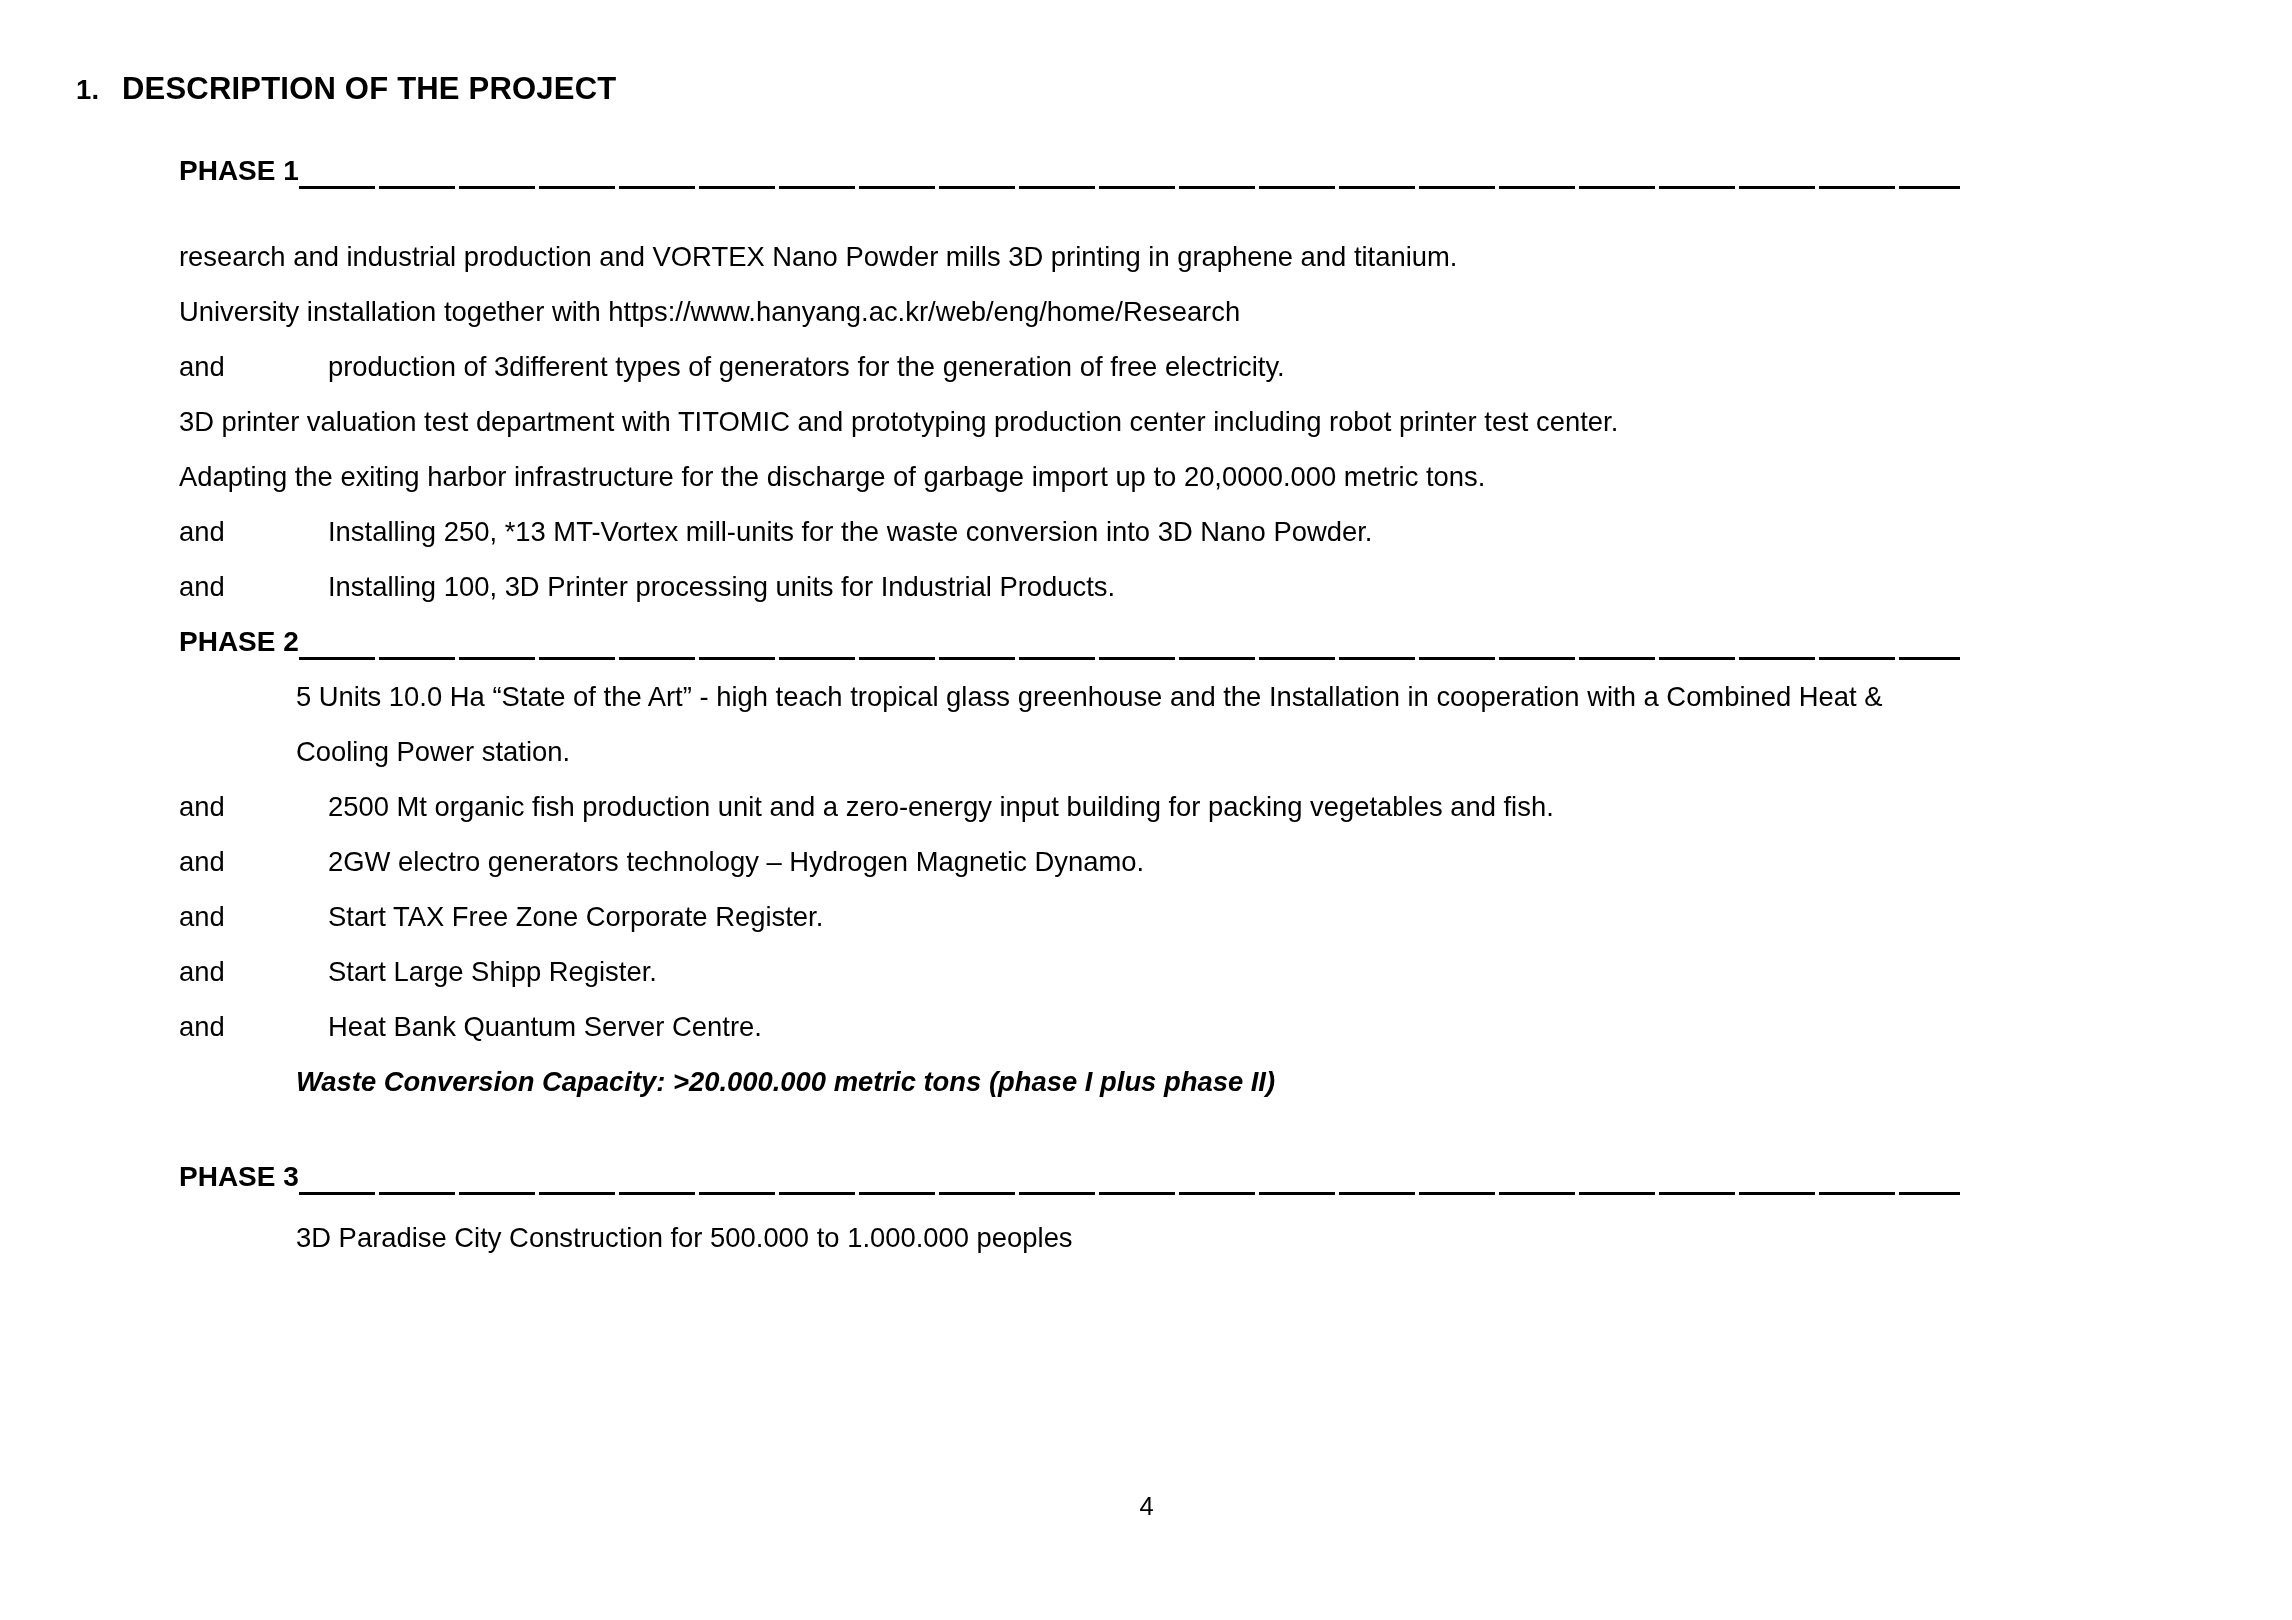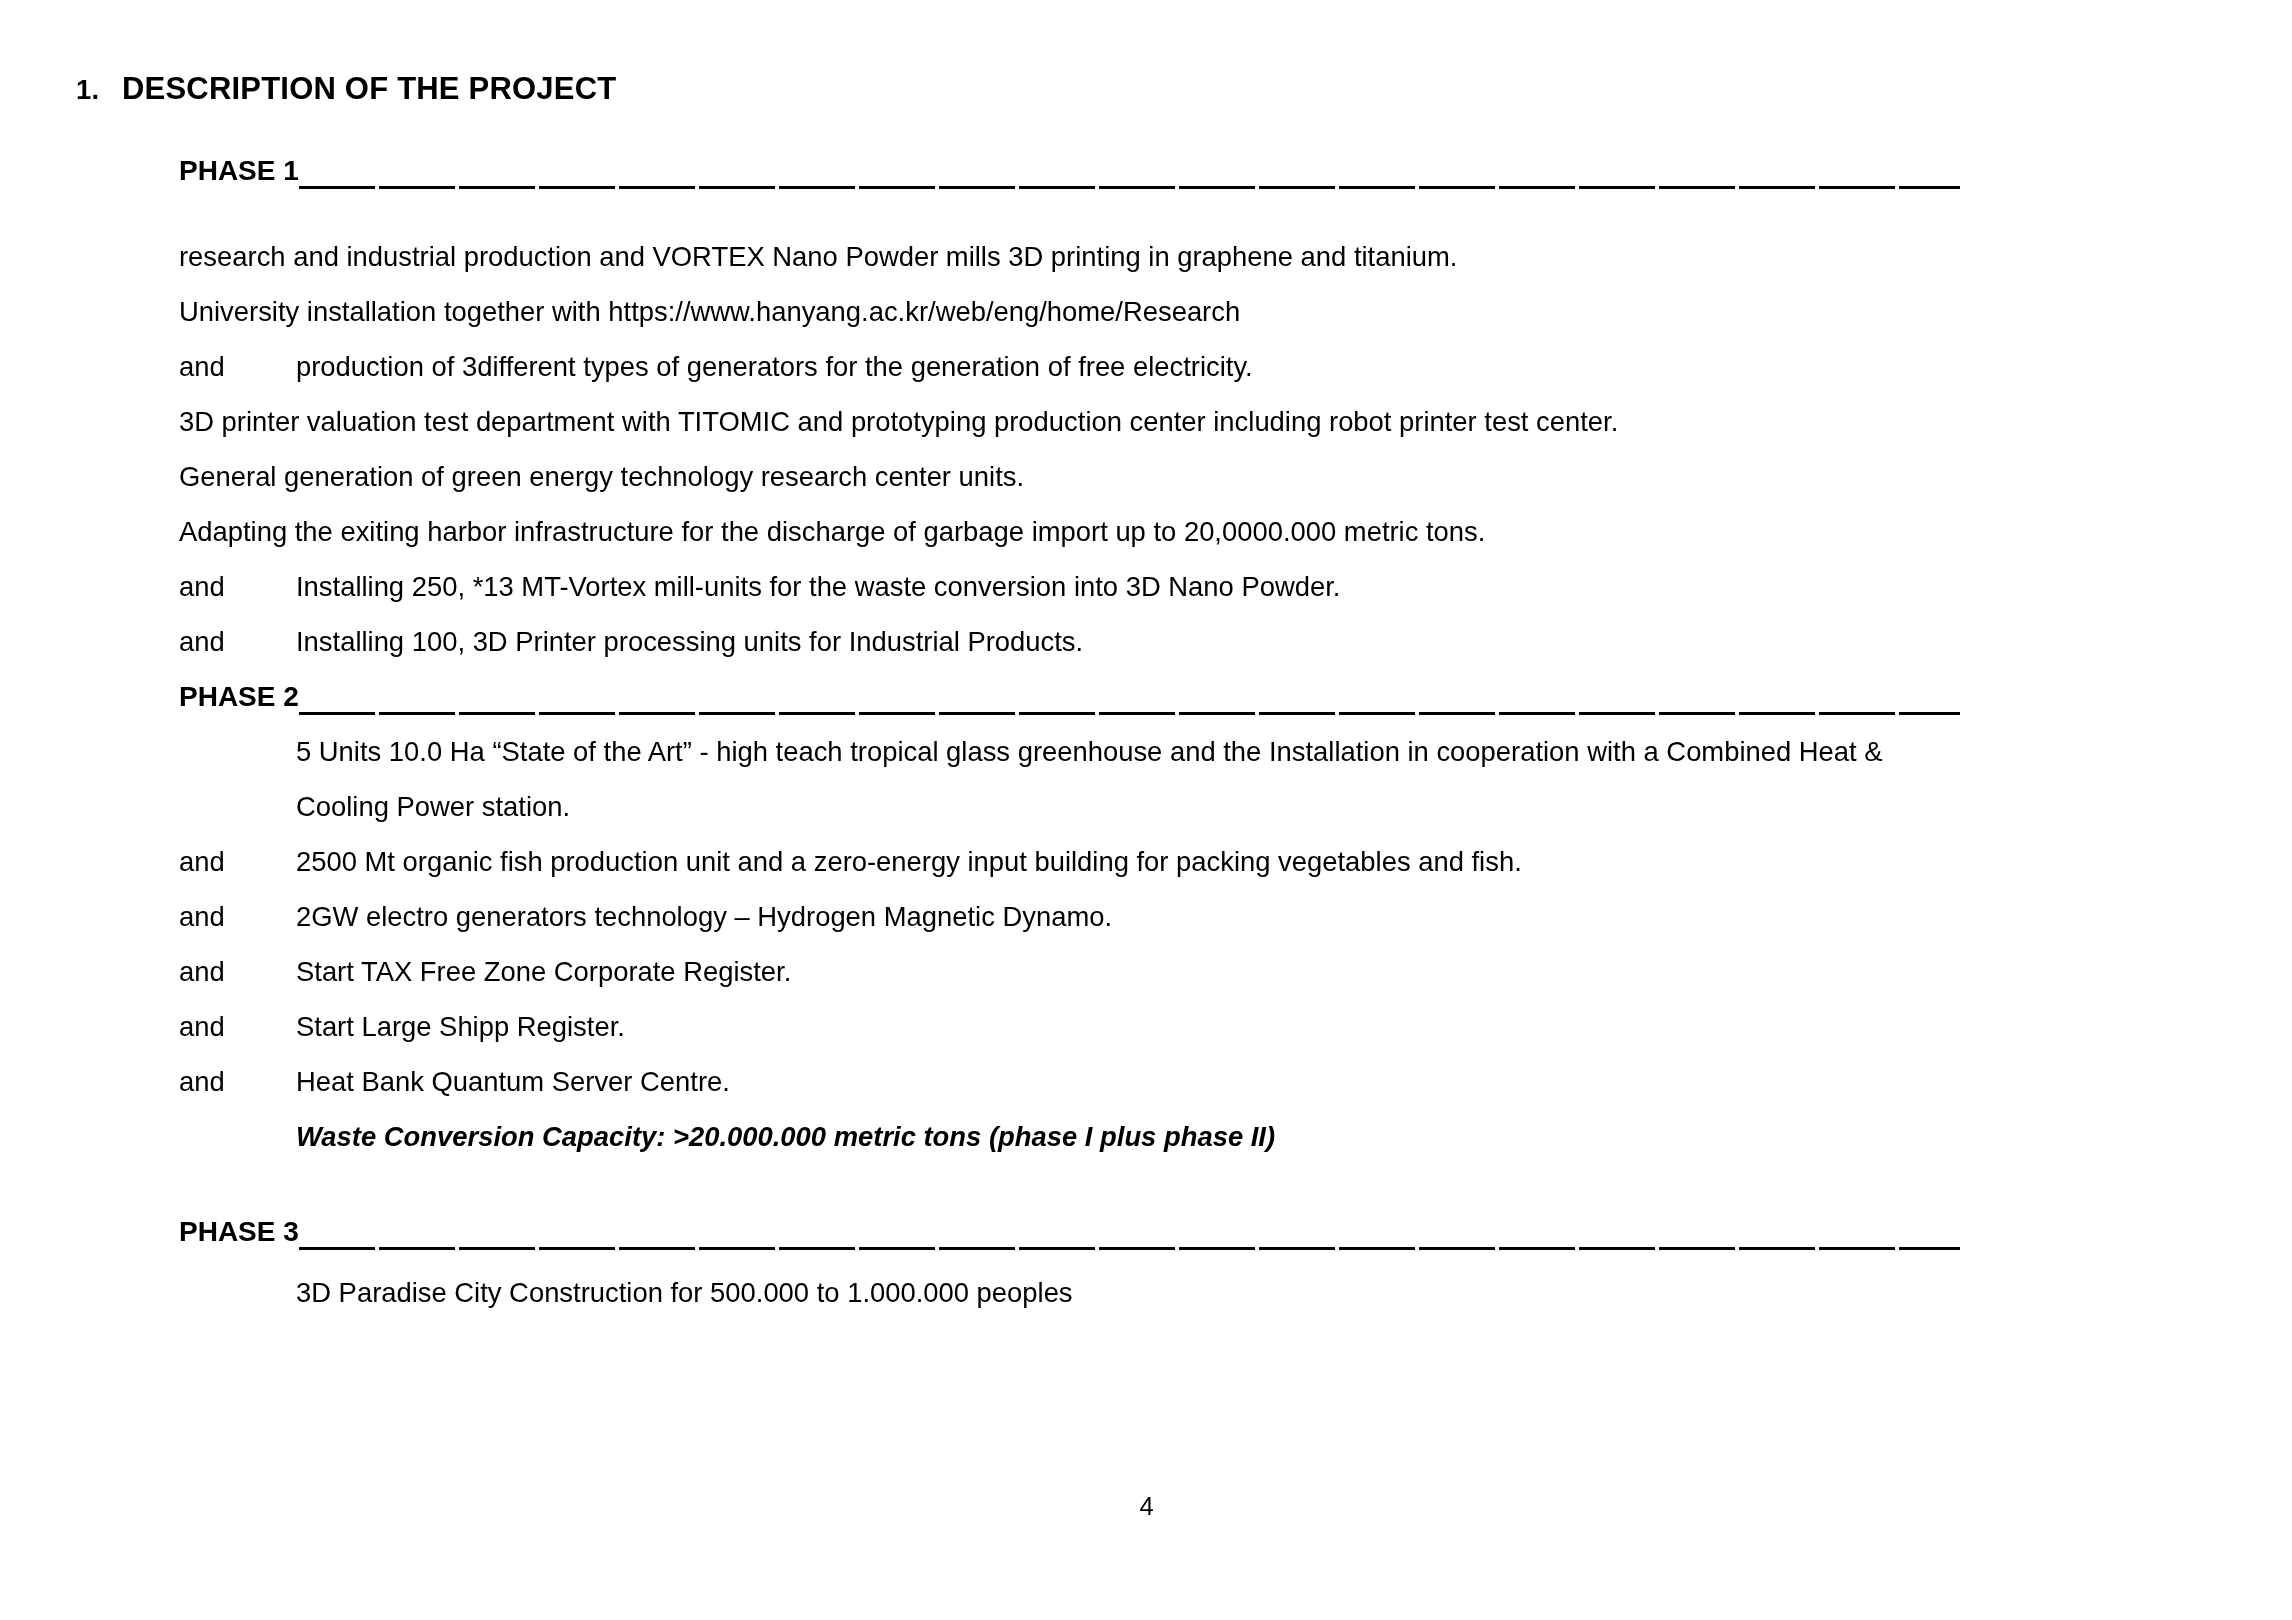--- a/index.html
+++ b/index.html
@@ -38,20 +38,21 @@
     font-size: 27.4px;
   }
   .line {
     height: 55px;
     line-height: 55px;
     white-space: nowrap;
     overflow: visible;
   }
   .line.tab {
     display: flex;
+    gap: 32px;
   }
   .line.tab .lead {
     flex: 0 0 117px;
   }
   .line.indent {
     padding-left: 117px;
   }
   .line.note {
     font-weight: 700;
     font-style: italic;
@@ -103,21 +104,20 @@
 
     <div class="line body">research and industrial production and VORTEX Nano Powder mills 3D printing in graphene and titanium.</div>
     <div class="line body">University installation together with https://www.hanyang.ac.kr/web/eng/home/Research</div>
 
     <div class="line tab">
       <span class="lead">and</span>
       <span class="text">production of 3different types of generators for the generation of free electricity.</span>
     </div>
 
     <div class="line body">3D printer valuation test department with TITOMIC and prototyping production center including robot printer test center.</div>
-    <div class="line body">General generation of green energy technology research center units.</div>
     <div class="line body">Adapting the exiting harbor infrastructure for the discharge of garbage import up to 20,0000.000 metric tons.</div>
 
     <div class="line tab">
       <span class="lead">and</span>
       <span class="text">Installing 250, *13 MT-Vortex mill-units for the waste conversion into 3D Nano Powder.</span>
     </div>
     <div class="line tab">
       <span class="lead">and</span>
       <span class="text">Installing 100, 3D Printer processing units for Industrial Products.</span>
     </div>

